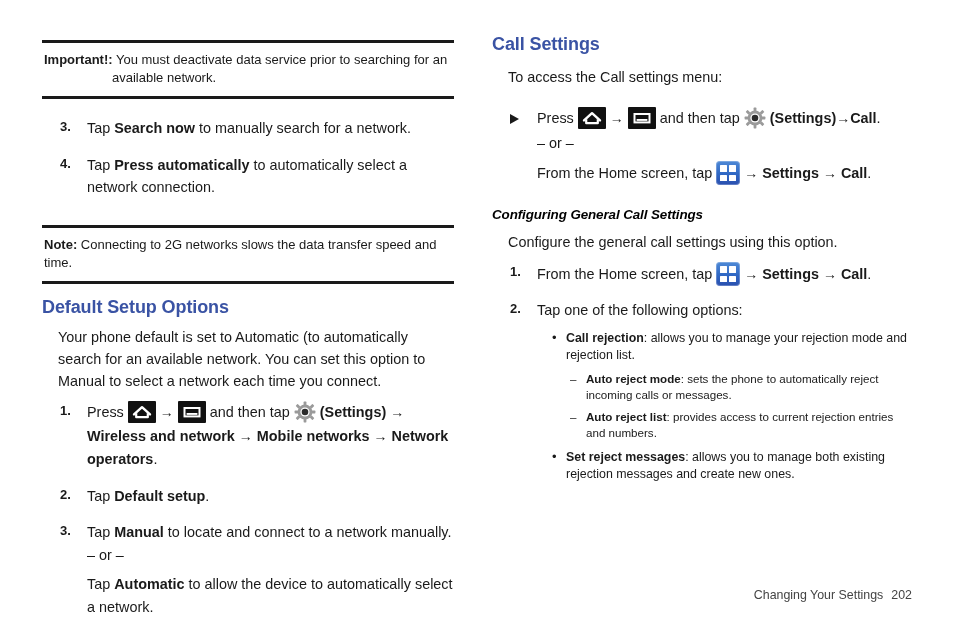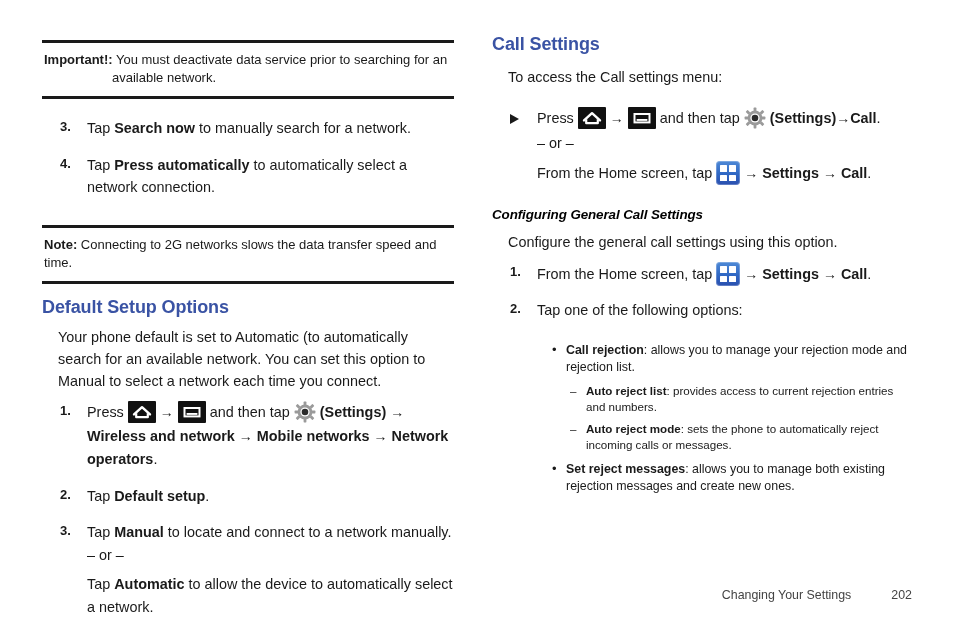--- a/index.html
+++ b/index.html
@@ -177,21 +177,21 @@
 
   
   .footer {
     position: absolute;
     right: 42px;
     bottom: 34px;
     font-size: 12.4px;
     color: #444444;
     white-space: nowrap;
   }
-  .footer .pg { margin-left: 40px; }
+  .footer .pg { margin-left: 8px; }
 </style>
 </head>
 <body>
 
 <div class="page">
 
   <div class="col col-left" style="top:40px;">
 
     <div class="rule"></div>
 
@@ -363,32 +363,32 @@
       <b>Settings</b>
       <span class="arr arr-b">→</span>
       <b>Call</b><span>.</span>
     </div>
 
     <div class="step" style="margin-top:13px;">
       <span class="num">2.</span>
       <span>Tap one of the following options:</span>
     </div>
 
-    <div style="padding-left:58px; margin-top:20px;">
+    <div style="padding-left:58px; margin-top:8px;">
 
       <div class="bullet">
         <b>Call rejection</b><span>: allows you to manage your rejection mode and rejection list.</span>
       </div>
 
       <div class="dash-wrap">
         <div class="dash">
-          <b>Auto reject list</b><span>: provides access to current rejection entries and numbers.</span>
+          <b>Auto reject mode</b><span>: sets the phone to automatically reject incoming calls or messages.</span>
         </div>
         <div class="dash">
-          <b>Auto reject mode</b><span>: sets the phone to automatically reject incoming calls or messages.</span>
+          <b>Auto reject list</b><span>: provides access to current rejection entries and numbers.</span>
         </div>
       </div>
 
       <div class="bullet">
         <b>Set reject messages</b><span>: allows you to manage both existing rejection messages and create new ones.</span>
       </div>
 
     </div>
 
   </div>

